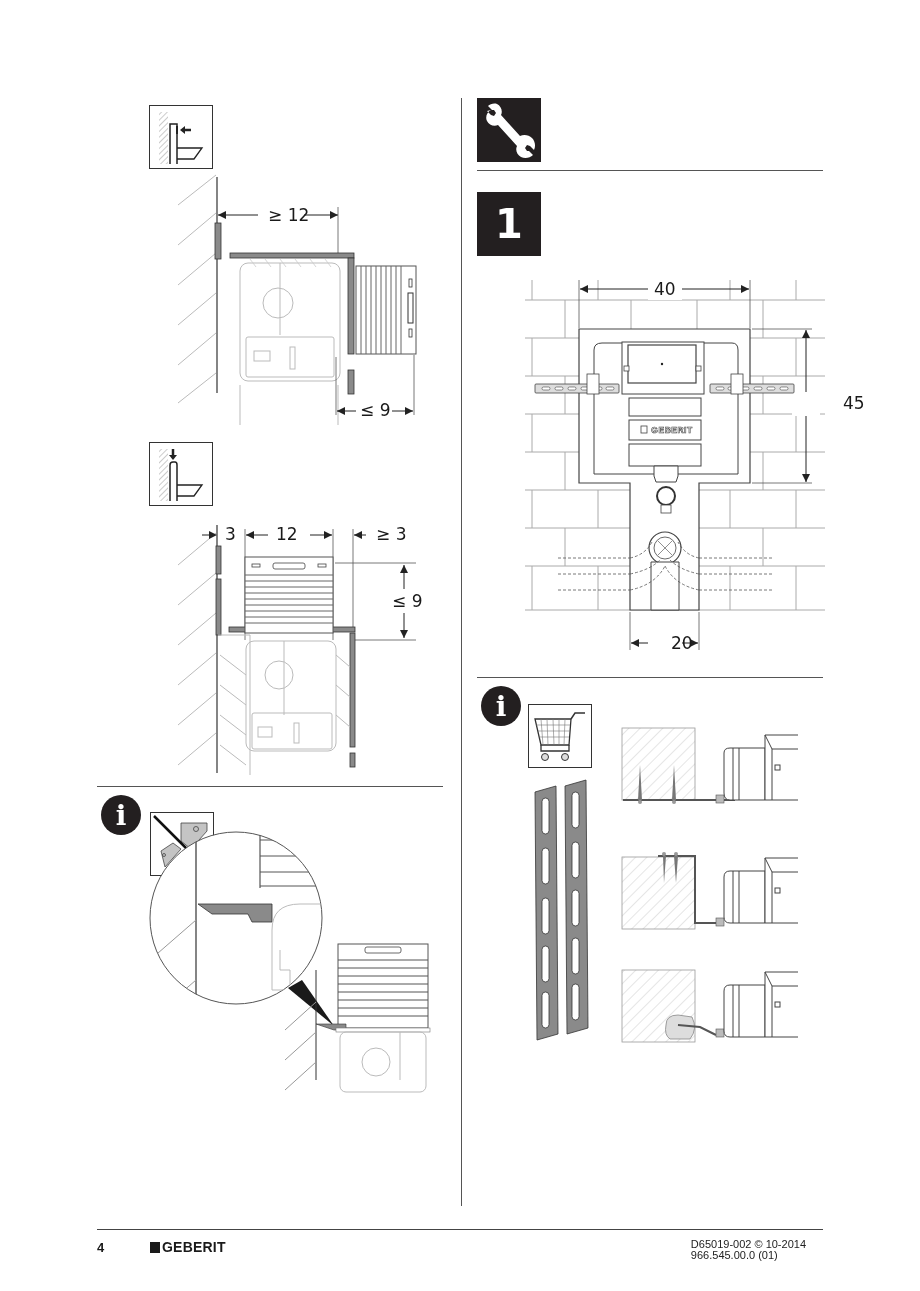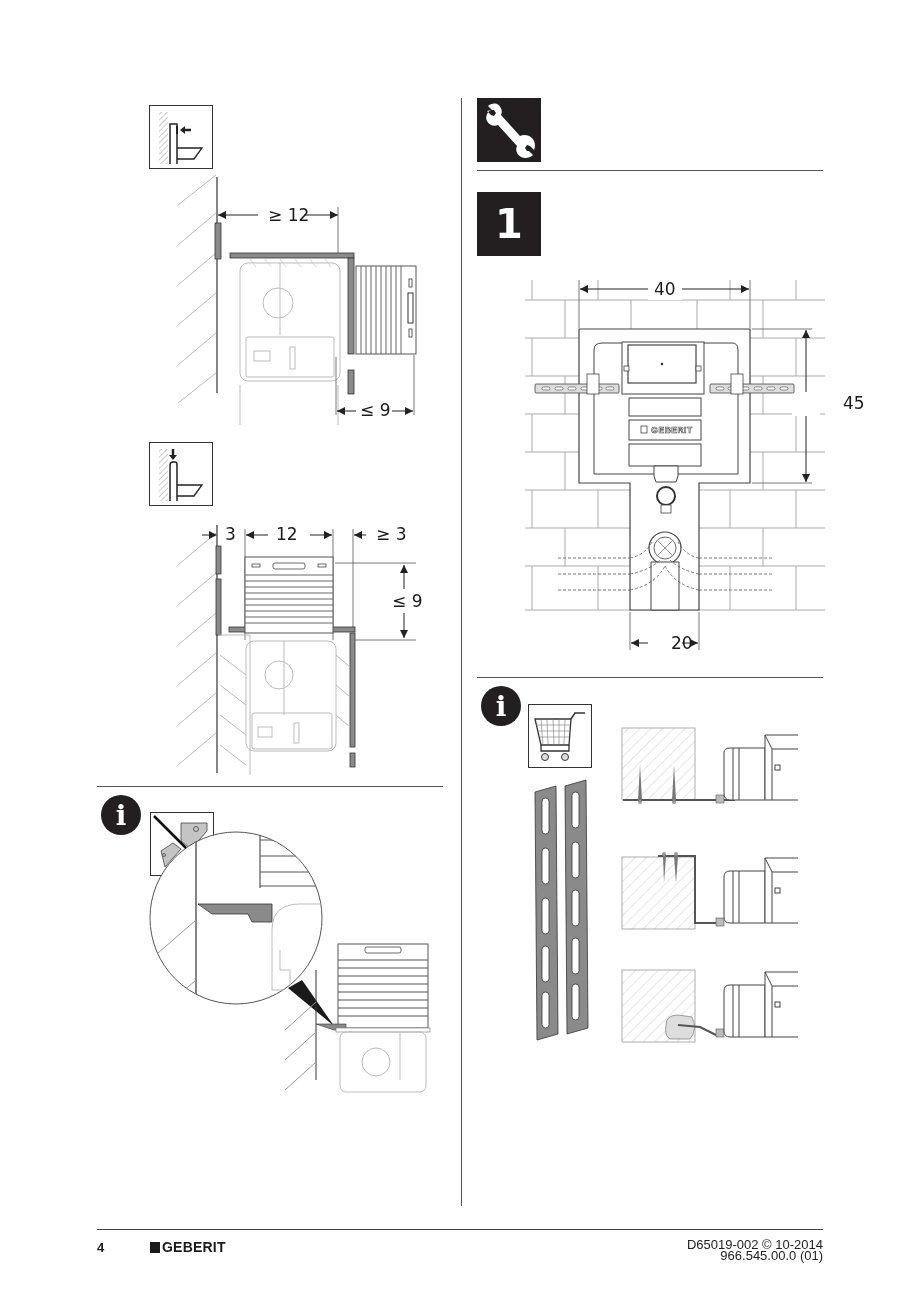--- a/index.html
+++ b/index.html
@@ -9,21 +9,21 @@
   .dim { position:absolute; font-family:"DejaVu Sans", sans-serif; font-size:17px; color:#1a1a1a; line-height:1; white-space:nowrap; }
   .icon-box { position:absolute; border:1px solid #333; background:#fff; box-sizing:border-box; }
   .black-tile { position:absolute; background:#231f20; }
   .tile-num { position:absolute; left:0; right:0; top:0; bottom:0; display:flex; align-items:center; justify-content:center; color:#fff; font-family:"DejaVu Sans", sans-serif; font-weight:bold; font-size:40px; }
   .info-icon { position:absolute; width:40px; height:40px; border-radius:50%; background:#231f20; }
   .info-icon span { position:absolute; left:0; right:0; top:0; bottom:0; display:flex; align-items:center; justify-content:center; color:#fff; font-family:"DejaVu Serif", serif; font-weight:bold; font-size:28px; }
   svg { position:absolute; overflow:visible; }
   .footer-num { position:absolute; left:97px; top:1240px; font-size:13px; font-weight:bold; }
   .footer-logo { position:absolute; left:150px; top:1239px; font-size:14px; font-weight:bold; letter-spacing:0.2px; display:flex; align-items:center; }
   .footer-logo .sq { display:inline-block; width:10px; height:11px; background:#1a1a1a; margin-right:2px; }
-  .footer-right { position:absolute; right:97px; top:1239px; text-align:right; font-size:13px; line-height:11px; color:#222; }
+  .footer-right { position:absolute; right:114px; top:1239px; font-size:11px; line-height:11px; color:#222; }
 </style>
 </head>
 <body>
 
 <div class="rule-v" style="left:461px; top:98px; height:1108px;"></div>
 <div class="rule-h" style="left:97px; top:786px; width:346px;"></div>
 <div class="rule-h" style="left:477px; top:170px; width:346px;"></div>
 <div class="rule-h" style="left:477px; top:677px; width:346px;"></div>
 <div class="rule-h" style="left:97px; top:1229px; width:726px; background:#444;"></div>
 

